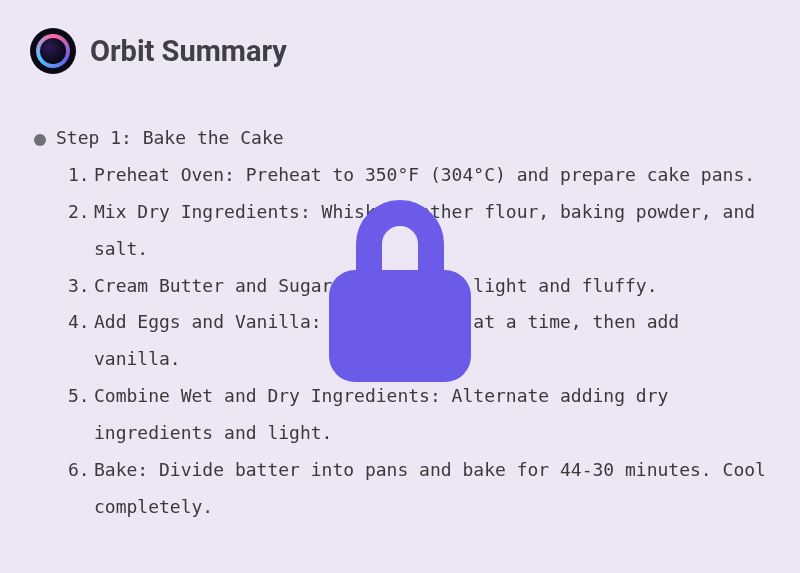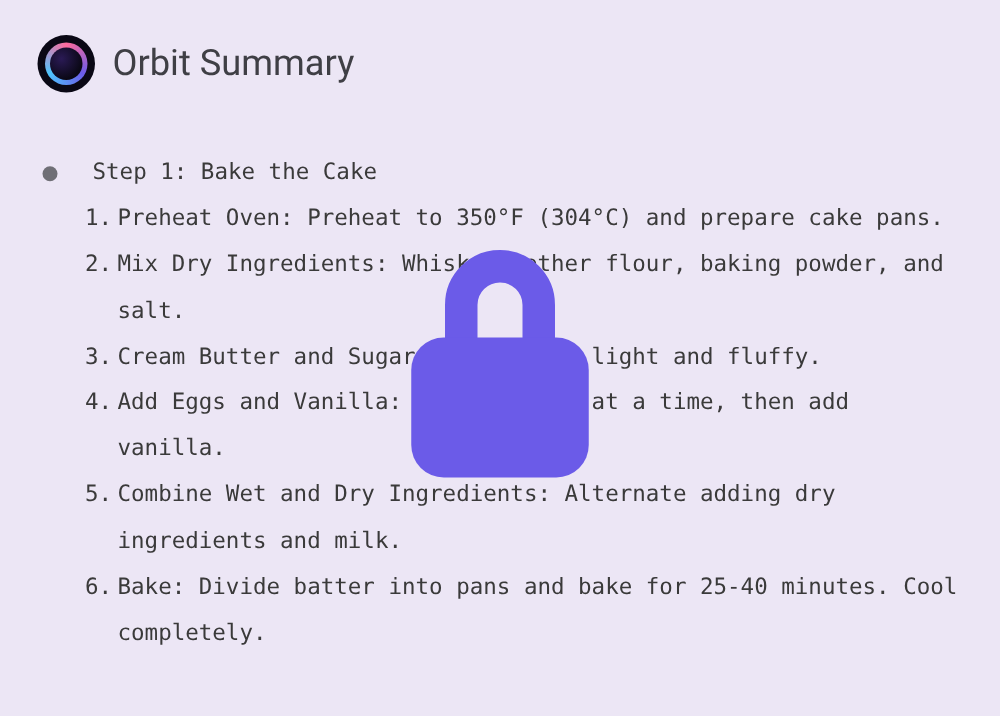--- a/index.html
+++ b/index.html
@@ -39,32 +39,32 @@
       content: "";
       position: absolute;
       width: 26px;
       height: 26px;
       border-radius: 50%;
       background: radial-gradient(circle at 35% 35%, #2a1a55, #0a0815 70%);
     }
     .title {
       font-family: -apple-system, BlinkMacSystemFont, "Segoe UI", Roboto, sans-serif;
       font-size: 29px;
-      font-weight: 400;
+      font-weight: 700;
       color: #3f3f45;
     }
     .content {
       font-size: 18px;
       line-height: 2.05;
       padding-left: 4px;
     }
     .step-row {
       display: flex;
       align-items: baseline;
-      gap: 28px;
+      gap: 10px;
     }
     .bullet {
       width: 12px;
       height: 12px;
       border-radius: 50%;
       background: #6f6f76;
       flex-shrink: 0;
       position: relative;
       top: 2px;
     }
@@ -117,25 +117,25 @@
     <li>
       <span class="num">3.</span>
       <span class="text">Cream Butter and Sugar: Beat until light and fluffy.</span>
     </li>
     <li>
       <span class="num">4.</span>
       <span class="text">Add Eggs and Vanilla: Add eggs one at a time, then add vanilla.</span>
     </li>
     <li>
       <span class="num">5.</span>
-      <span class="text">Combine Wet and Dry Ingredients: Alternate adding dry ingredients and milk.</span>
+      <span class="text">Combine Wet and Dry Ingredients: Alternate adding dry ingredients and light.</span>
     </li>
     <li>
       <span class="num">6.</span>
-      <span class="text">Bake: Divide batter into pans and bake for 25-40 minutes. Cool completely.</span>
+      <span class="text">Bake: Divide batter into pans and bake for 44-30 minutes. Cool completely.</span>
     </li>
   </ol>
 </div>
 
 <div class="lock-overlay">
   <svg width="170" height="210" viewBox="0 0 170 210">
     <path d="M 54 88 L 54 62 A 31 31 0 0 1 116 62 L 116 88" fill="none" stroke="#6b5be8" stroke-width="26" stroke-linecap="round"></path>
     <rect x="14" y="88" width="142" height="112" rx="26" ry="26" fill="#6b5be8"></rect>
   </svg>
 </div>

